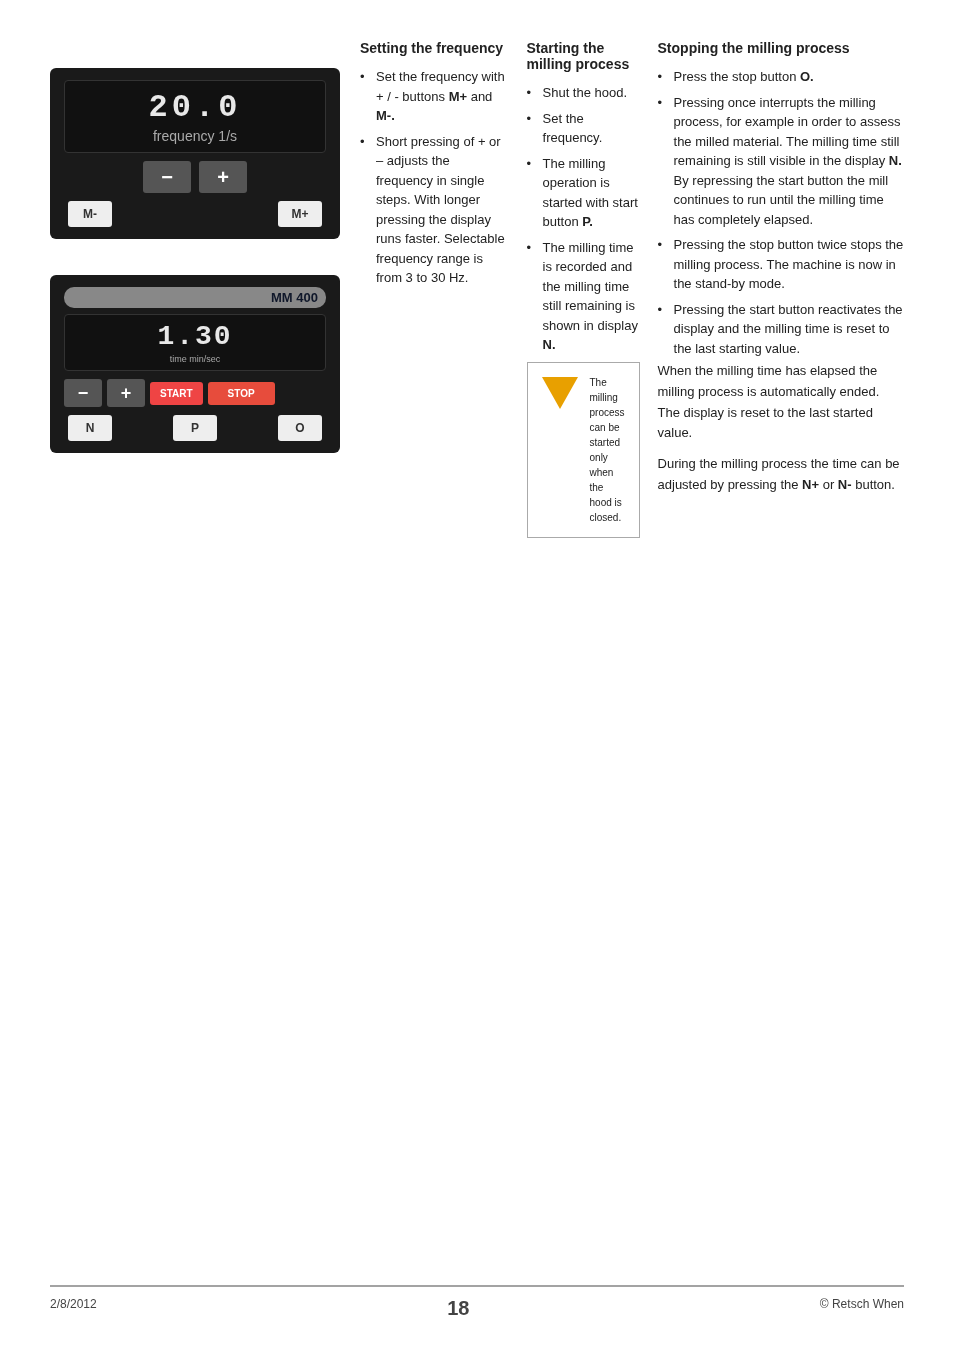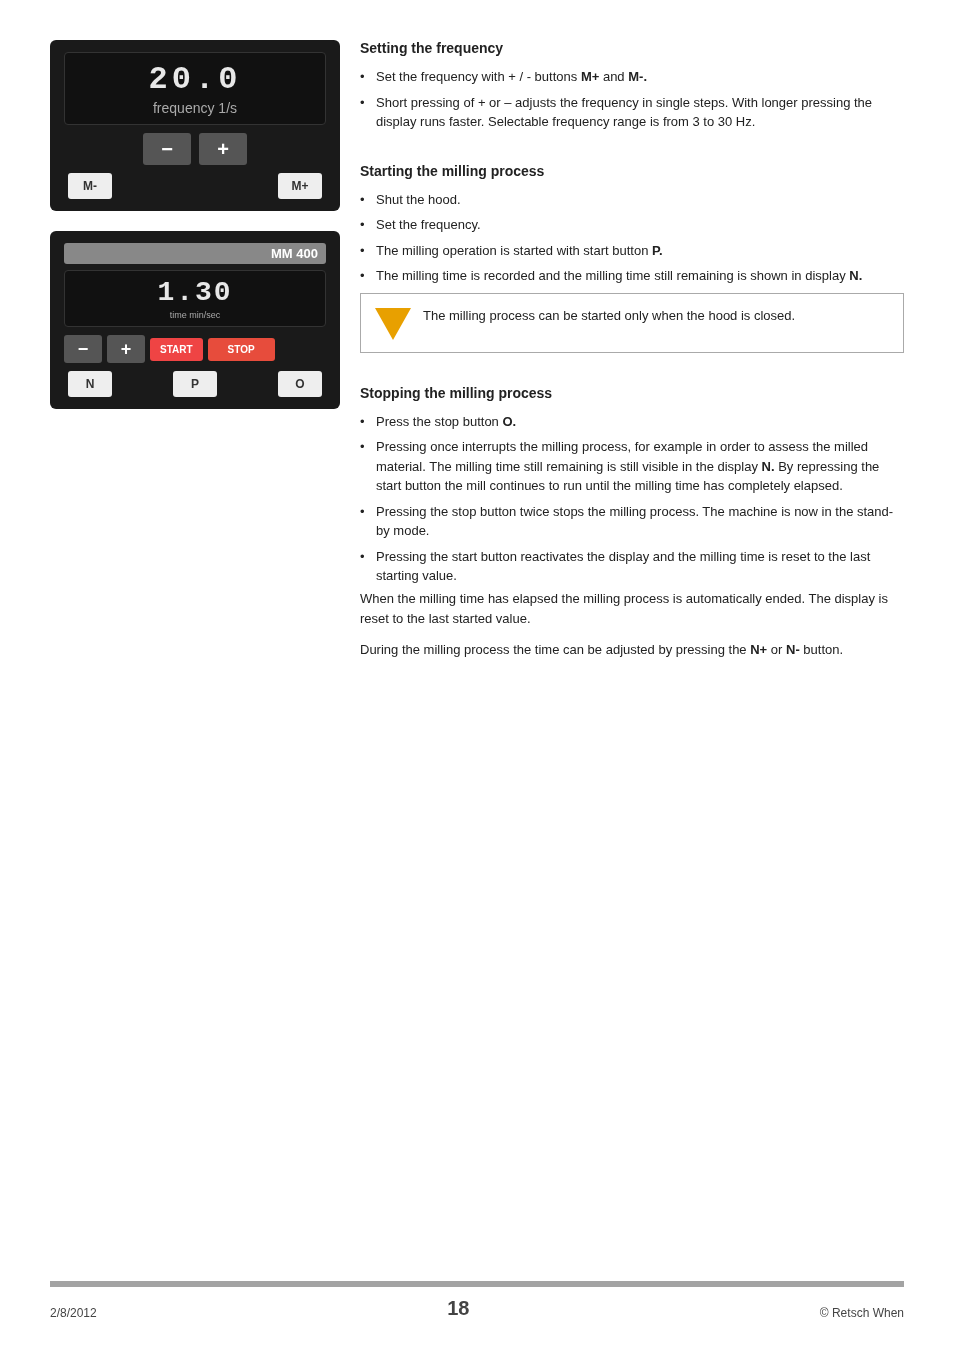--- a/index.html
+++ b/index.html
@@ -26,27 +26,28 @@
       flex-direction: row;
       gap: 20px;
       width: 100%;
     }
 
     .left-column {
       width: 290px;
       flex-shrink: 0;
       display: flex;
       flex-direction: column;
-      gap: 20px;
+      gap: 36px;
+      margin-top: 28px;
     }
 
     .right-column {
       flex: 1;
       display: flex;
-      flex-direction: column;
+      flex-direction: row;
       gap: 18px;
     }
 
     
     .device-panel {
       background: #1a1a1a;
       border-radius: 6px;
       padding: 12px 14px;
       color: #fff;
     }
@@ -126,27 +127,27 @@
 
     
     .device2-panel {
       background: #1a1a1a;
       border-radius: 6px;
       padding: 12px 14px;
     }
 
     .device2-header {
       background: #888;
-      color: #ffffff;
+      color: #0f172a;
       text-align: right;
       font-size: 13px;
       font-weight: bold;
       padding: 3px 8px;
       margin-bottom: 6px;
-      border-radius: 3px;
+      border-radius: 10px;
     }
 
     .device2-display {
       background: #111;
       border: 1px solid #333;
       border-radius: 4px;
       padding: 6px 10px;
       flex: 1;
       text-align: center;
     }
@@ -241,40 +242,40 @@
       width: 0;
       height: 0;
       border-left: 18px solid transparent;
       border-right: 18px solid transparent;
       border-top: 32px solid #e8a000;
       flex-shrink: 0;
       margin-top: 2px;
     }
 
     .warning-text {
-      font-size: 13px;
+      font-size: 10px;
       line-height: 1.5;
     }
 
     .para-text {
       line-height: 1.6;
       margin-bottom: 6px;
     }
 
     .footer {
       position: absolute;
       bottom: 30px;
       left: 50px;
       right: 50px;
       display: flex;
       justify-content: space-between;
-      align-items: flex-end;
+      align-items: flex-start;
       font-size: 12px;
       color: #444;
-      border-top: 6px solid #a3a3a3;
+      border-top: 2px solid #a3a3a3;
       padding-top: 10px;
     }
 
     .section-block {
       margin-bottom: 10px;
     }
 
     b { font-weight: bold; }
   </style>
 </head>

